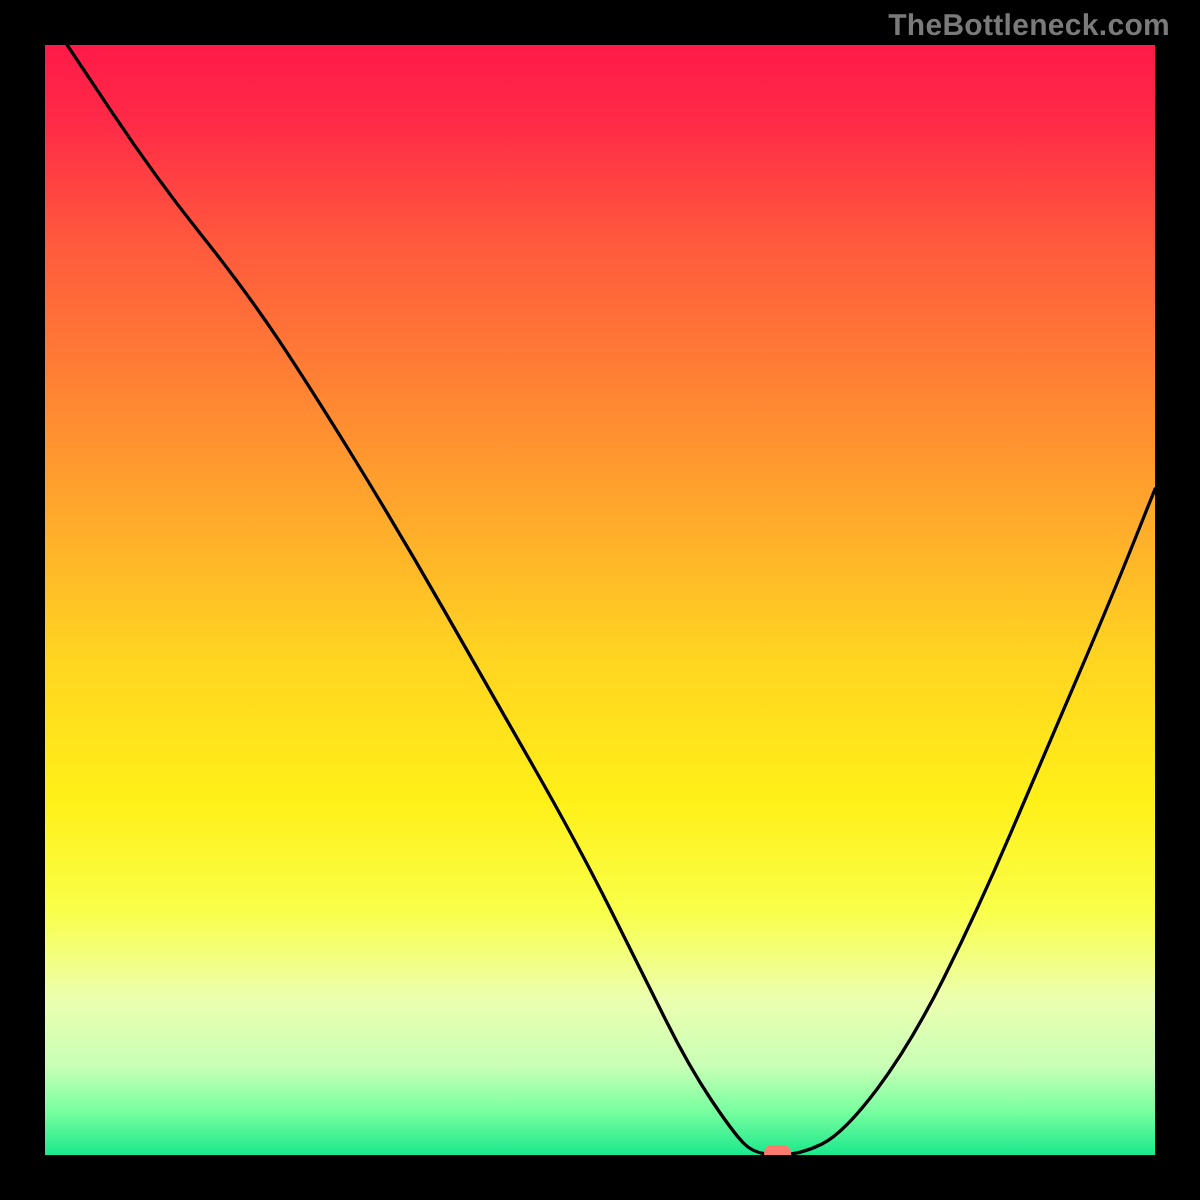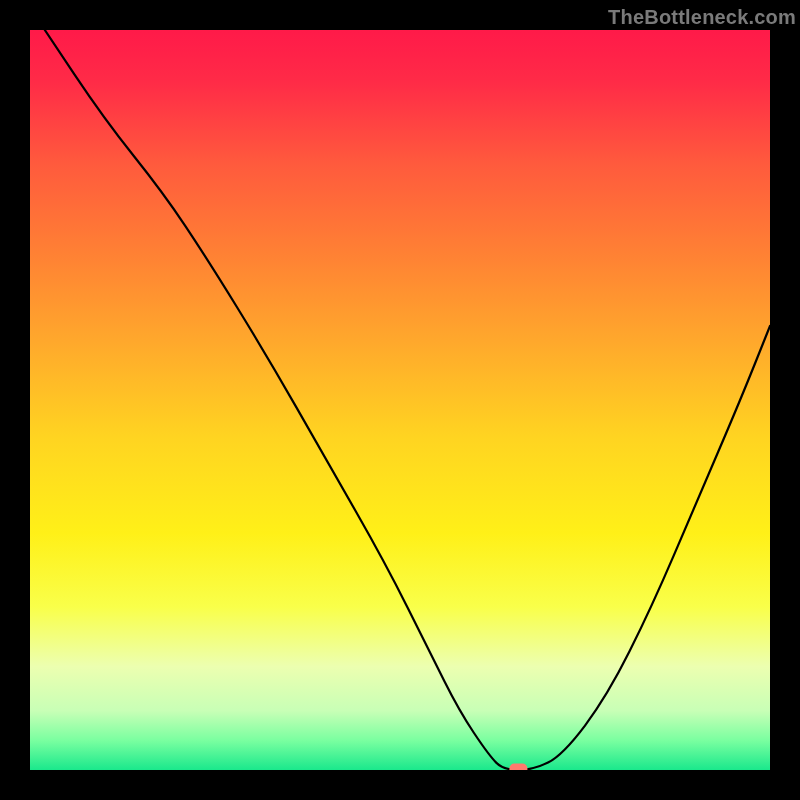--- a/index.html
+++ b/index.html
@@ -15,21 +15,21 @@
     position: absolute;
     top: 0;
     left: 0;
     width: 800px;
     height: 800px;
     background: #000000;
   }
   .watermark {
     position: absolute;
     top: 6px;
-    right: 4px;
+    right: 20px;
     color: #7a7a7a;
     font-size: 20px;
     font-weight: 600;
     letter-spacing: 0.2px;
     user-select: none;
   }
   .plot-area {
     position: absolute;
     left: 30px;
     top: 30px;

